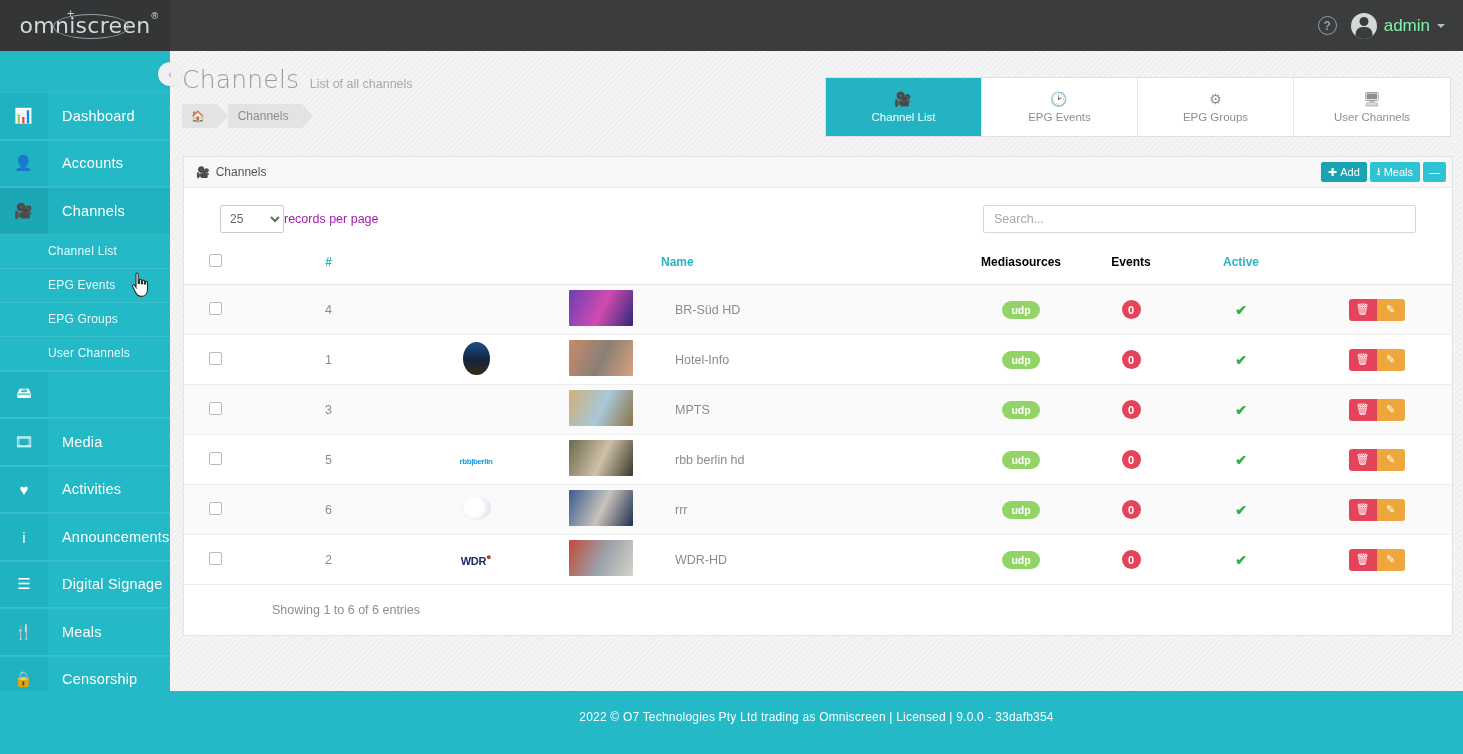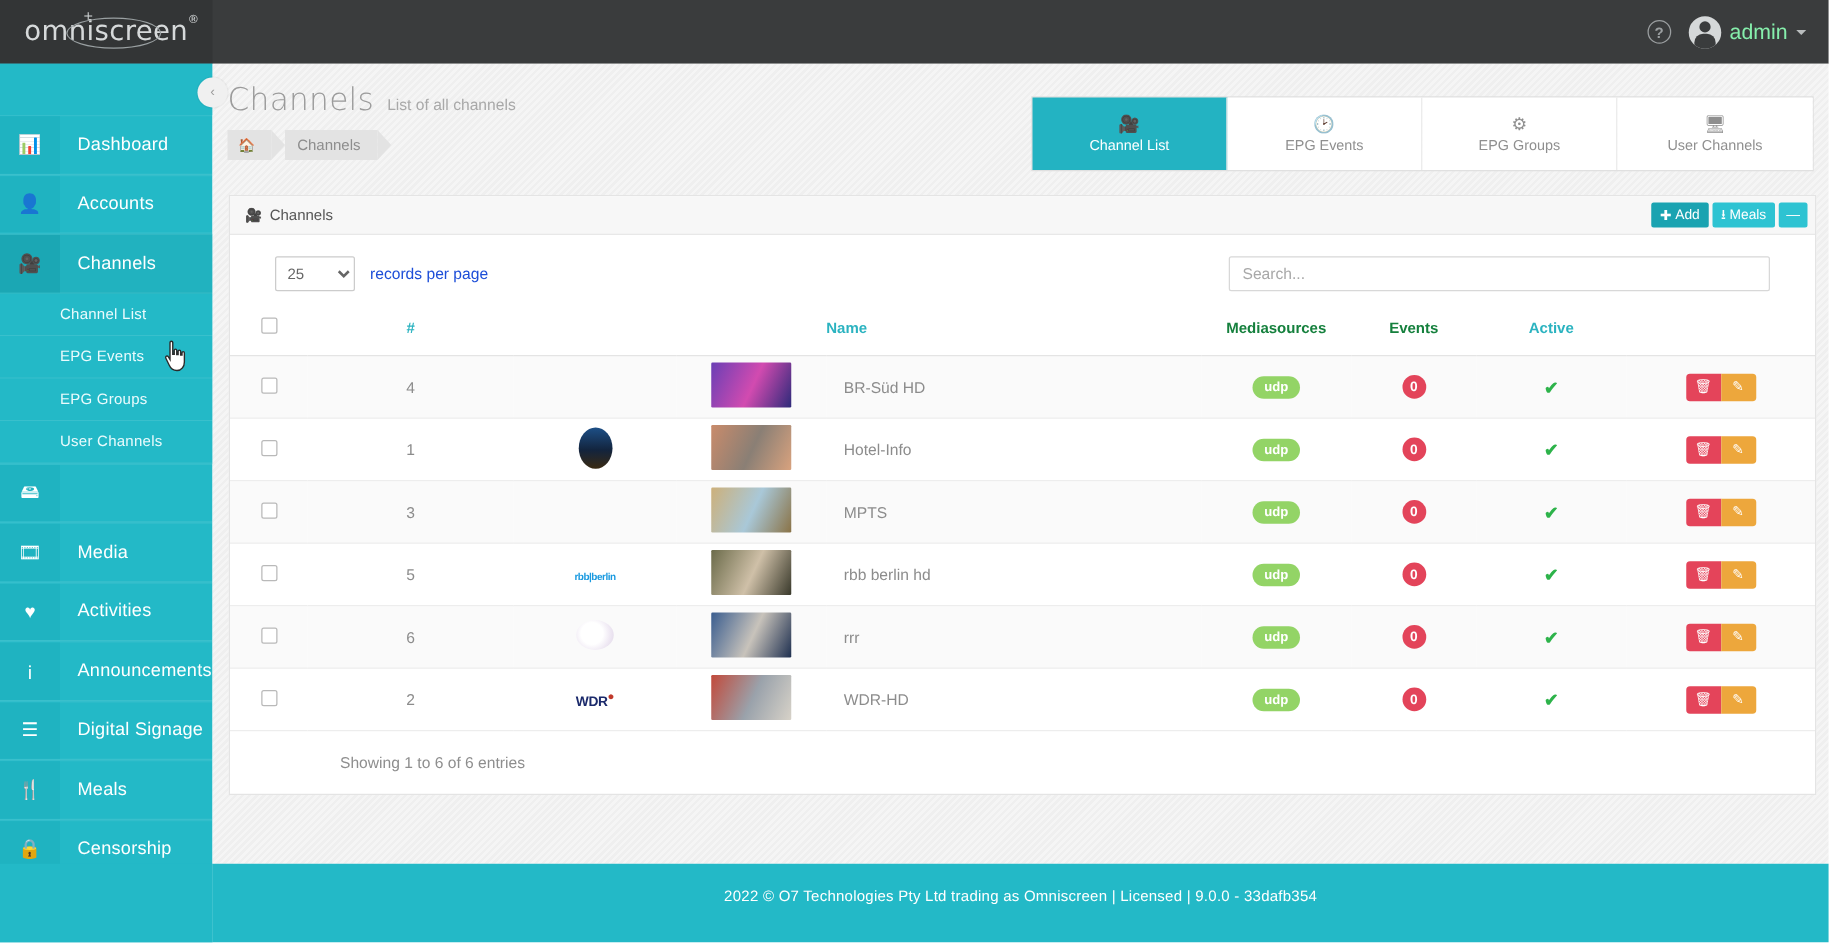--- a/index.html
+++ b/index.html
@@ -202,32 +202,32 @@
   .panel-body { padding: 14px 0 18px 0; }
   .table-tools {
     display: flex; align-items: center;
     padding: 0 36px 0 36px; height: 34px; margin-bottom: 12px;
   }
   .rpp-select {
     height: 28px; width: 64px; font-size: 12px; color: #666;
     border: 1px solid #ccc; border-radius: 2px; background: #fff;
     font-family: "Liberation Sans", sans-serif; padding-left: 5px;
   }
-  .rpp-label { font-size: 12.5px; color: #1d4ed8; margin-left: 12px; }
+  .rpp-label { font-size: 12.5px; color: #a21caf; margin-left: 0; }
   .search-wrap { margin-left: auto; }
   .search-input {
     width: 433px; height: 28px; border: 1px solid #d8d8d8;
     border-radius: 2px; padding: 0 10px; font-size: 12.5px; color: #555;
     font-family: "Liberation Sans", sans-serif; outline: none;
   }
   .search-input::placeholder { color: #a8a8a8; }
 
   table.grid { width: 100%; border-collapse: collapse; }
   table.grid thead th {
-    font-size: 12px; font-weight: bold; color: #15803d;
+    font-size: 12px; font-weight: bold; color: #000000;
     padding: 6px 0 14px 0; border-bottom: 1px solid #e4e4e4;
     text-align: center;
   }
   table.grid thead th.sortable { color: #2bb3c0; cursor: pointer; }
   table.grid tbody td {
     border-bottom: 1px solid #ededed;
     height: 50px; text-align: center; font-size: 12.5px; color: #8c8c8c;
     vertical-align: middle;
   }
   table.grid tbody tr.odd { background: #fafafa; }

